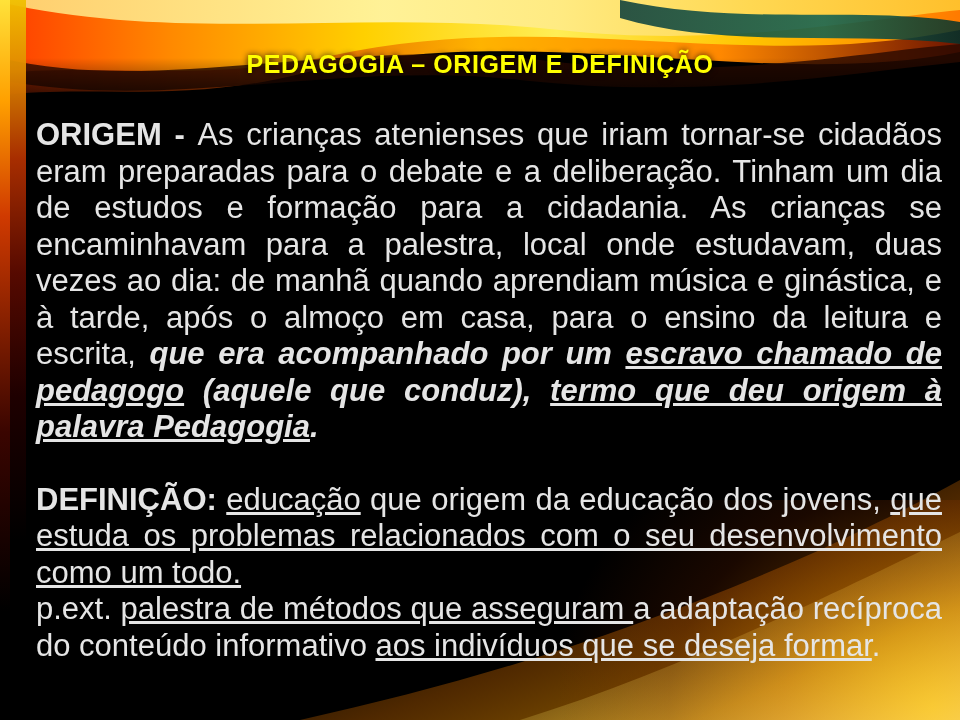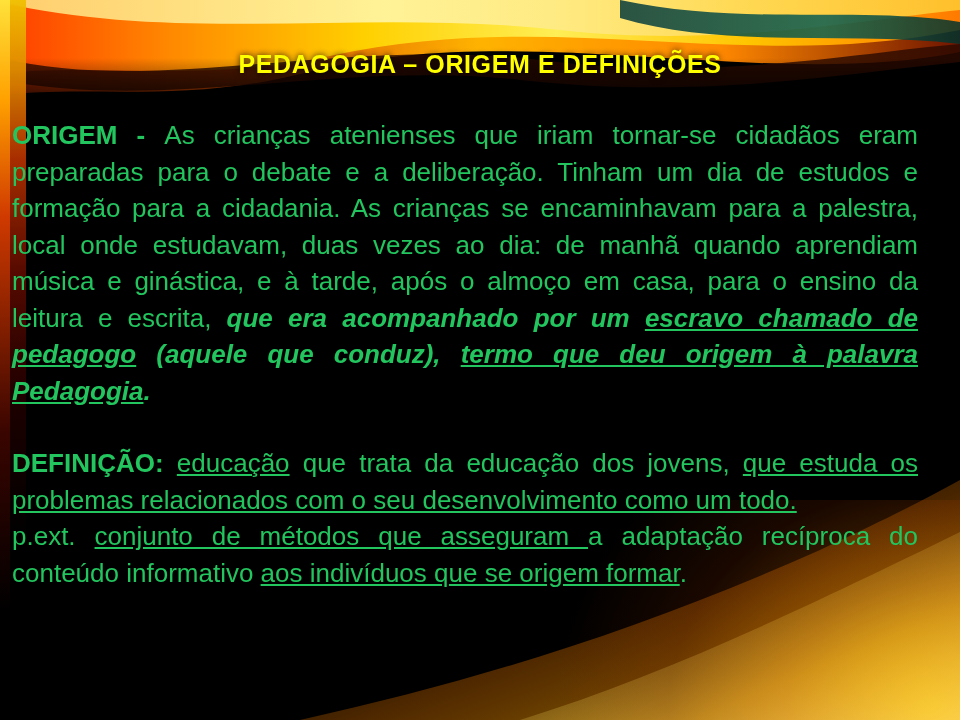--- a/index.html
+++ b/index.html
@@ -80,25 +80,25 @@
     color: #ffff00;
     font-size: 25px;
     font-weight: bold;
     letter-spacing: .6px;
     text-shadow: 0 0 6px rgba(0,0,0,.9);
   }
 
   
   .body {
     position: absolute;
-    left: 12px;
+    left: 36px;
     top: 117px;
     width: 906px;
-    color: #22c55e;
-    font-size: 26px;
+    color: #e5e5e5;
+    font-size: 31px;
     line-height: 36.5px;
     text-align: justify;
   }
   .para { margin: 0; }
   .para.p2 { margin-top: 36px; }
   .para.p3 { margin-top: 0; text-align: justify; }
   .b { font-weight: bold; }
   .u { text-decoration: underline; }
   .bi { font-weight: bold; font-style: italic; }
   .biu { font-weight: bold; font-style: italic; text-decoration: underline; }
@@ -174,24 +174,24 @@
           <stop offset="70%" stop-color="#ffd24a" stop-opacity=".55"></stop>
           <stop offset="100%" stop-color="#fff0a0" stop-opacity=".9"></stop>
         </linearGradient>
       </defs>
       <path d="M40,240 C220,200 380,150 560,70 C620,42 660,22 700,0 L700,240 Z" fill="url(#bg1)"></path>
       <path d="M260,240 C400,196 520,140 700,52 L700,240 Z" fill="url(#bg2)"></path>
     </svg>
   </div>
   <div class="br-glow"></div>
 
-  <div class="title">PEDAGOGIA – ORIGEM E DEFINIÇÕES</div>
+  <div class="title">PEDAGOGIA – ORIGEM E DEFINIÇÃO</div>
 
   <div class="body">
 
     <p class="para p1"><span class="b">ORIGEM - </span><span>As crianças atenienses que iriam tornar-se cidadãos eram preparadas para o debate e a deliberação. Tinham um dia de estudos e formação para a cidadania. As crianças se encaminhavam para a palestra, local onde estudavam, duas vezes ao dia: de manhã quando aprendiam música e ginástica, e à tarde, após o almoço em casa, para o ensino da leitura e escrita, </span><span class="bi">que era acompanhado por um </span><span class="biu">escravo chamado de pedagogo</span><span class="bi"> (aquele que conduz), </span><span class="biu">termo que deu origem à palavra Pedagogia</span><span class="bi">.</span></p>
 
-    <p class="para p2"><span class="b">DEFINIÇÃO:</span><span> </span><span class="u">educação</span><span> que trata da educação dos jovens, </span><span class="u">que estuda os problemas relacionados com o seu desenvolvimento como um todo.</span><span></span></p>
+    <p class="para p2"><span class="b">DEFINIÇÃO:</span><span> </span><span class="u">educação</span><span> que origem da educação dos jovens, </span><span class="u">que estuda os problemas relacionados com o seu desenvolvimento como um todo.</span><span></span></p>
 
-    <p class="para p3"><span>p.ext.</span><span> </span><span class="u">conjunto de métodos que asseguram </span><span>a adaptação recíproca do conteúdo informativo </span><span class="u">aos indivíduos que se origem formar</span><span>.</span></p>
+    <p class="para p3"><span>p.ext.</span><span> </span><span class="u">palestra de métodos que asseguram </span><span>a adaptação recíproca do conteúdo informativo </span><span class="u">aos indivíduos que se deseja formar</span><span>.</span></p>
 
   </div>
 </div>
 
 </body></html>

